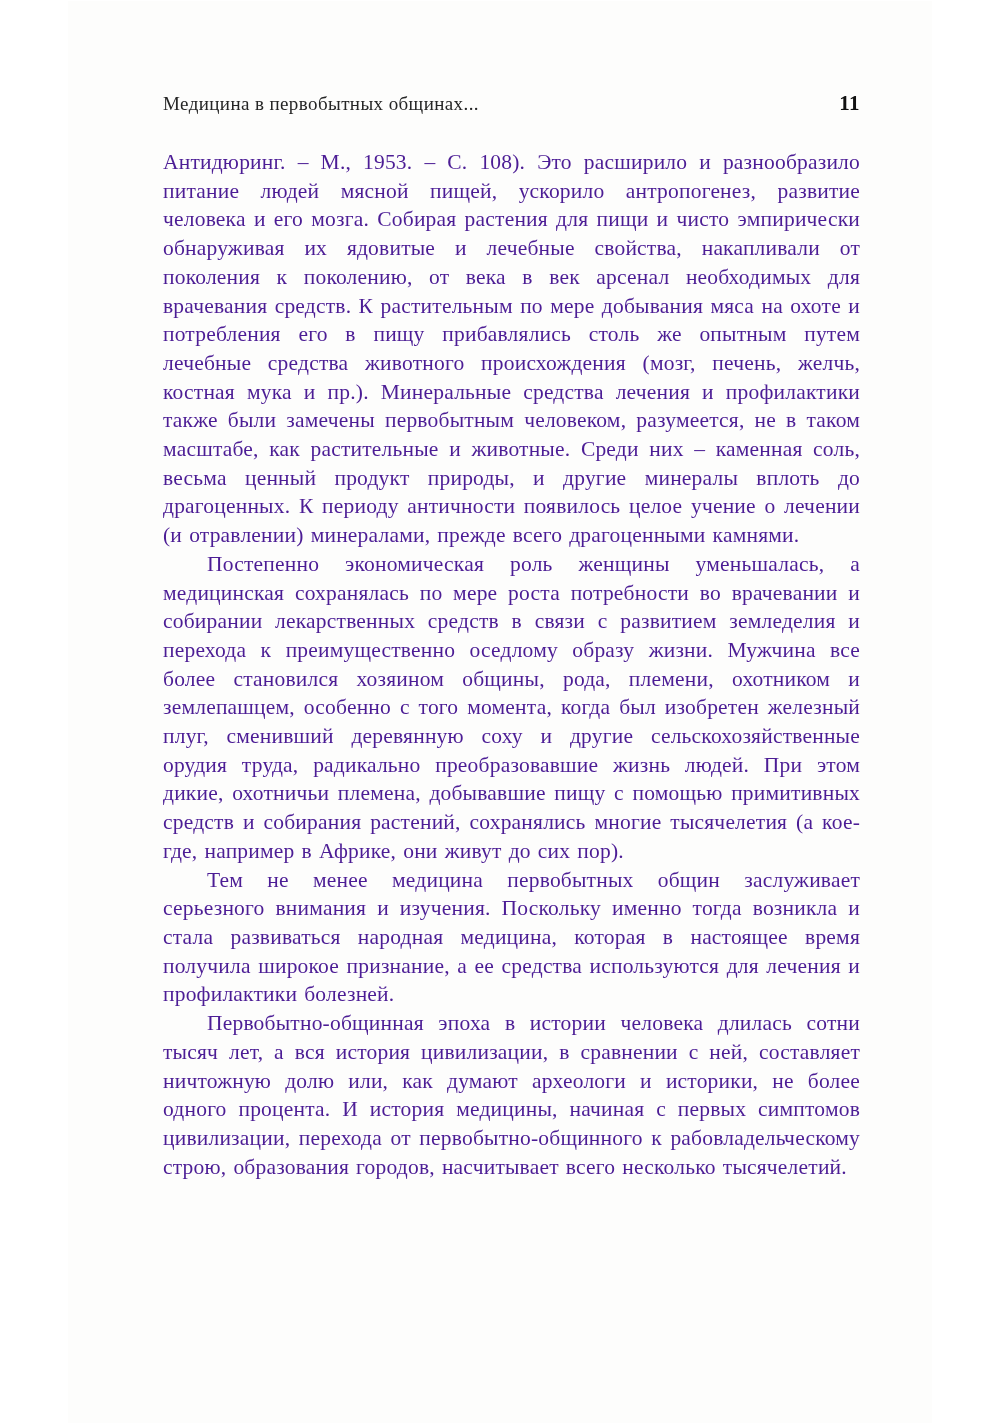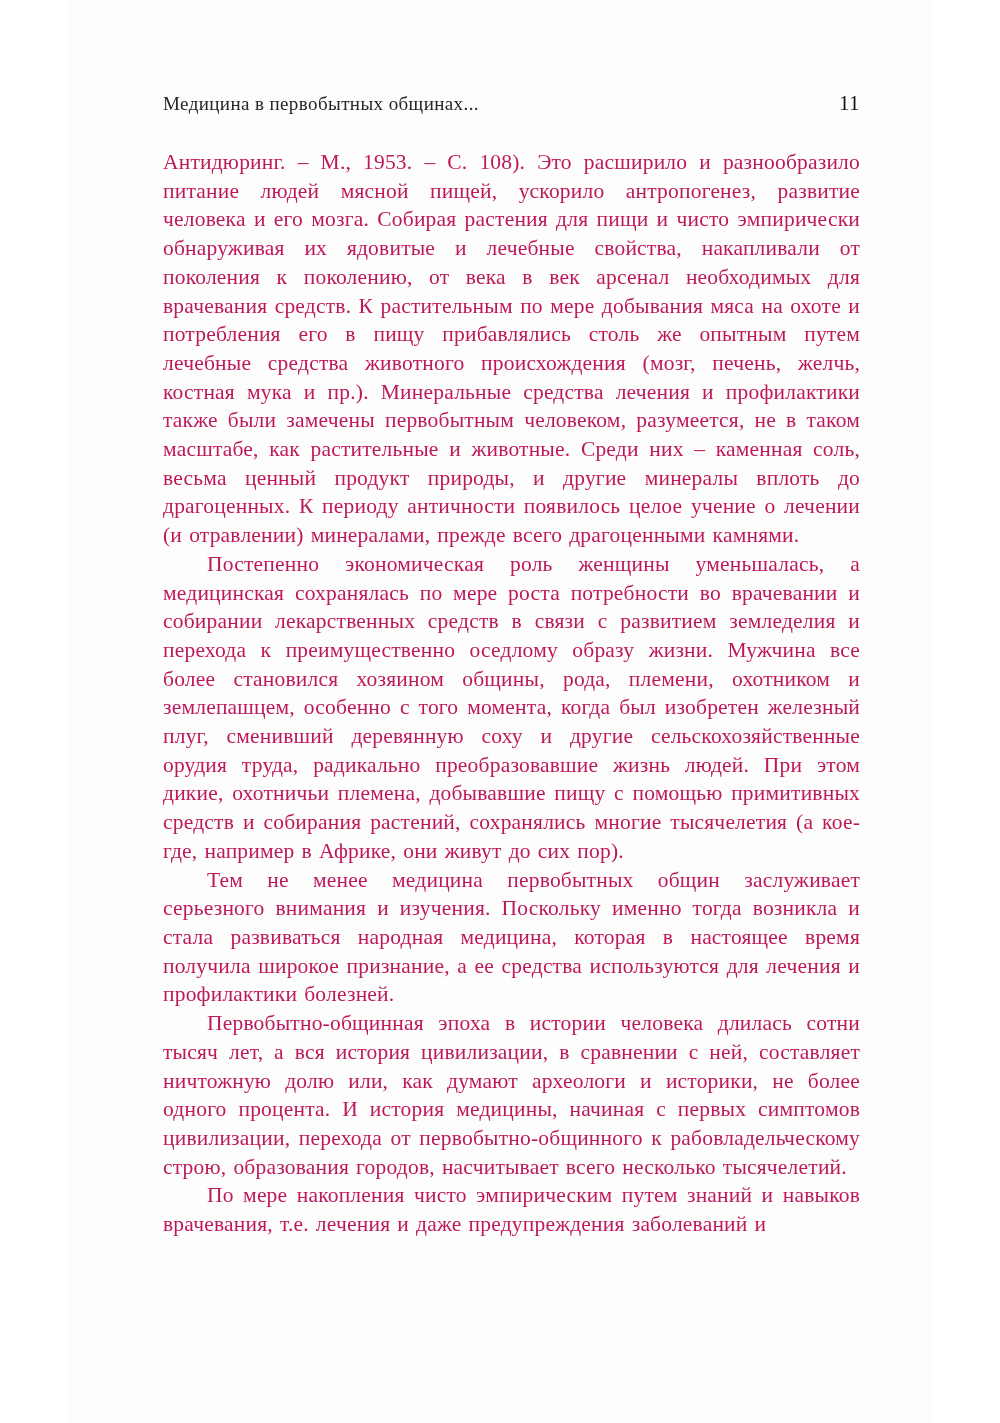--- a/index.html
+++ b/index.html
@@ -25,47 +25,46 @@
       align-items: baseline;
       font-size: 19px;
       letter-spacing: 0.4px;
       margin-bottom: 32px;
       color: #262626;
     }
     .running-title {
       font-weight: 400;
     }
     .page-number {
-      font-weight: 400;
+      font-weight: 700;
       font-size: 21px;
       color: #111111;
     }
     .page-body p {
       margin: 0;
       font-size: 21.5px;
       line-height: 28.7px;
       text-align: justify;
       text-indent: 44px;
       letter-spacing: 0.2px;
       word-spacing: 1.5px;
-      color: #be185d;
+      color: #4c1d95;
     }
     .page-body p.no-indent {
       text-indent: 0;
     }
   </style>
 </head>
 <body>
 
 <div class="page">
   <header class="page-header">
     <span class="running-title">Медицина в первобытных общинах...</span>
     <span class="page-number">11</span>
   </header>
 
   <main class="page-body">
     <p class="no-indent">Антидюринг. – М., 1953. – С. 108). Это расширило и разнообразило питание людей мясной пищей, ускорило антропогенез, развитие человека и его мозга. Собирая растения для пищи и чисто эмпирически обнаруживая их ядовитые и лечебные свойства, накапливали от поколения к поколению, от века в век арсенал необходимых для врачевания средств. К растительным по мере добывания мяса на охоте и потребления его в пищу прибавлялись столь же опытным путем лечебные средства животного происхождения (мозг, печень, желчь, костная мука и пр.). Минеральные средства лечения и профилактики также были замечены первобытным человеком, разумеется, не в таком масштабе, как растительные и животные. Среди них – каменная соль, весьма ценный продукт природы, и другие минералы вплоть до драгоценных. К периоду античности появилось целое учение о лечении (и отравлении) минералами, прежде всего драгоценными камнями.</p>
     <p>Постепенно экономическая роль женщины уменьшалась, а медицинская сохранялась по мере роста потребности во врачевании и собирании лекарственных средств в связи с развитием земледелия и перехода к преимущественно оседлому образу жизни. Мужчина все более становился хозяином общины, рода, племени, охотником и землепашцем, особенно с того момента, когда был изобретен железный плуг, сменивший деревянную соху и другие сельскохозяйственные орудия труда, радикально преобразовавшие жизнь людей. При этом дикие, охотничьи племена, добывавшие пищу с помощью примитивных средств и собирания растений, сохранялись многие тысячелетия (а кое-где, например в Африке, они живут до сих пор).</p>
     <p>Тем не менее медицина первобытных общин заслуживает серьезного внимания и изучения. Поскольку именно тогда возникла и стала развиваться народная медицина, которая в настоящее время получила широкое признание, а ее средства используются для лечения и профилактики болезней.</p>
     <p>Первобытно-общинная эпоха в истории человека длилась сотни тысяч лет, а вся история цивилизации, в сравнении с ней, составляет ничтожную долю или, как думают археологи и историки, не более одного процента. И история медицины, начиная с первых симптомов цивилизации, перехода от первобытно-общинного к рабовладельческому строю, образования городов, насчитывает всего несколько тысячелетий.</p>
-    <p>По мере накопления чисто эмпирическим путем знаний и навыков врачевания, т.е. лечения и даже предупреждения заболеваний и</p>
   </main>
 </div>
 
 </body></html>

